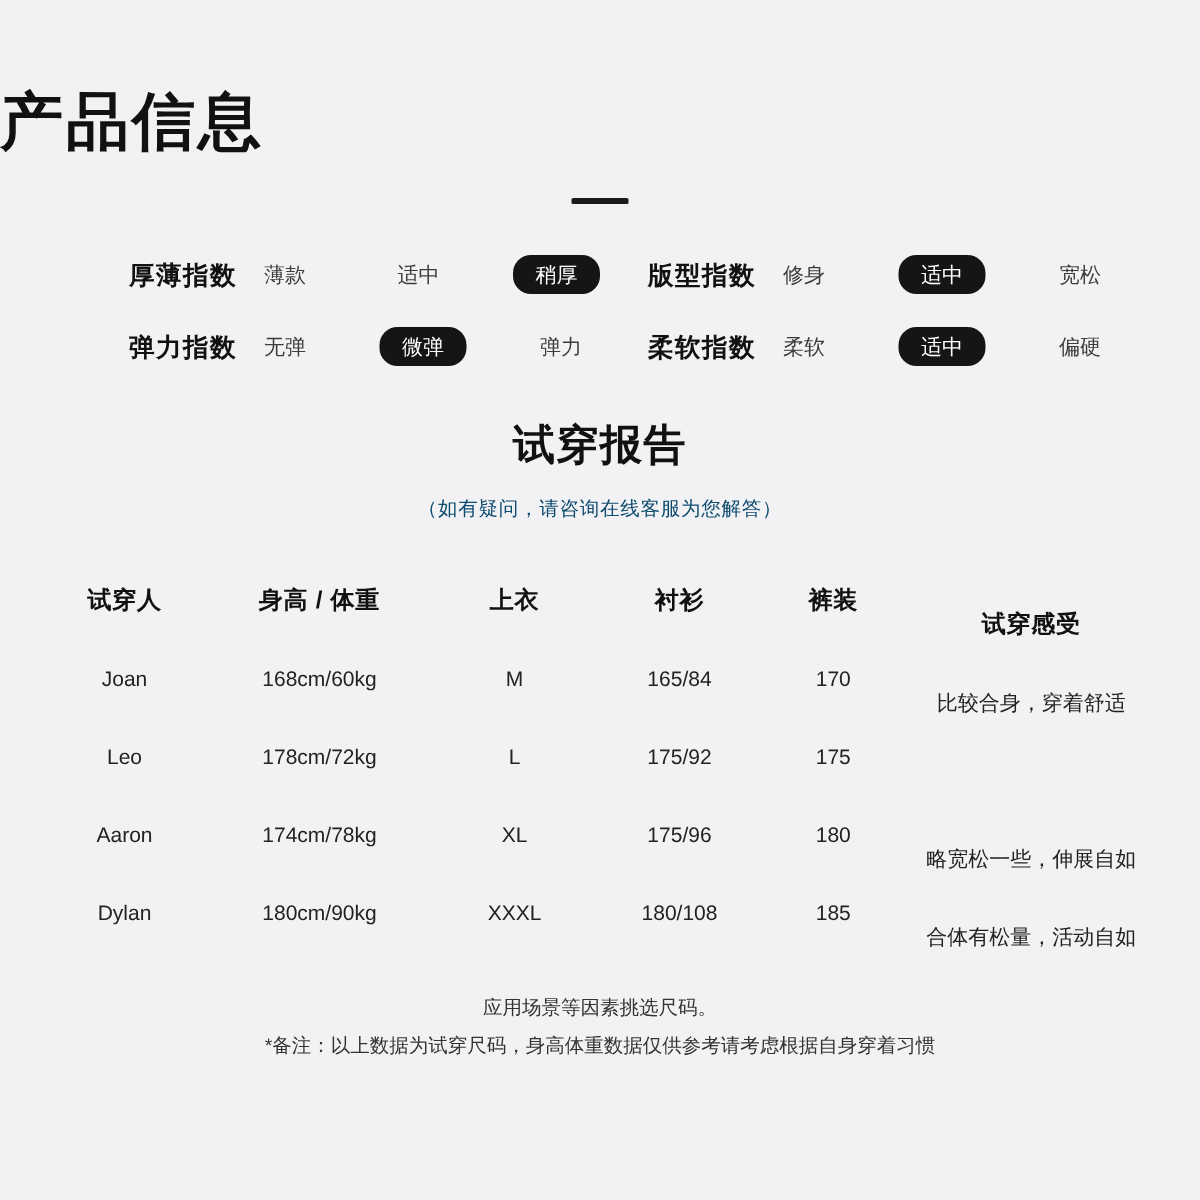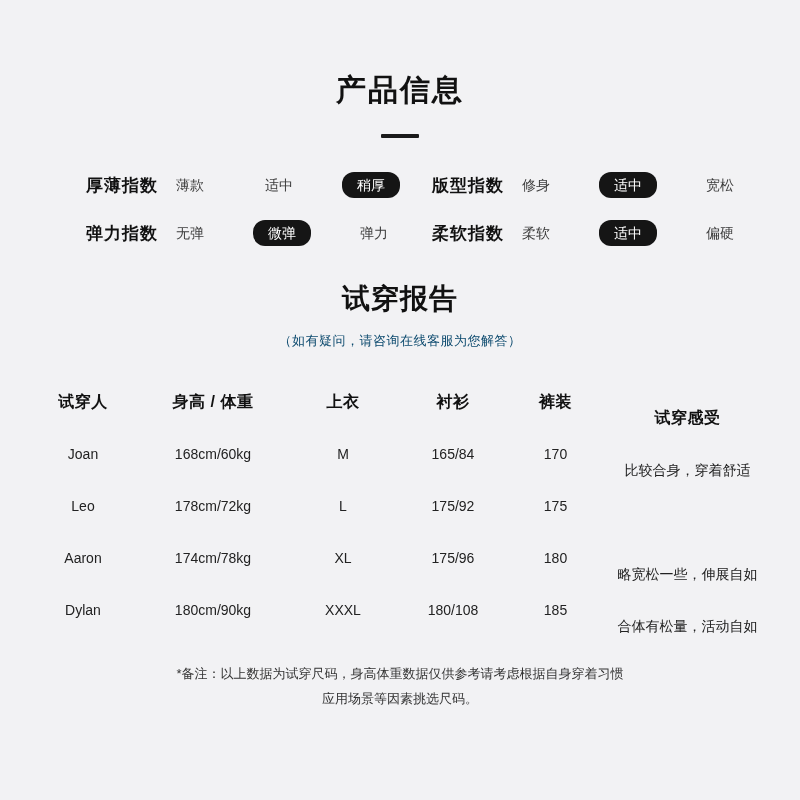--- a/index.html
+++ b/index.html
@@ -16,25 +16,25 @@
   }
   .page {
     width: 800px;
     height: 800px;
     position: relative;
     box-sizing: border-box;
   }
 
   
   .title {
-    text-align: center;
-    font-size: 30px;
+    text-align: left;
+    font-size: 42px;
     font-weight: bold;
     letter-spacing: 2px;
-    padding-top: 72px;
+    padding-top: 56px;
     color: #111;
     line-height: 1.2;
   }
   .title-rule {
     width: 38px;
     height: 4px;
     background: #1a1a1a;
     margin: 26px auto 0 auto;
     border-radius: 1px;
   }
@@ -252,17 +252,17 @@
       <div class="tcell c1">180cm/90kg</div>
       <div class="tcell c2">XXXL</div>
       <div class="tcell c3">180/108</div>
       <div class="tcell c4">185</div>
       <div class="tcell c5">合体有松量，活动自如</div>
     </div>
 
   </div>
 
   <div class="note">
+    <div>应用场景等因素挑选尺码。</div>
     <div>*备注：以上数据为试穿尺码，身高体重数据仅供参考请考虑根据自身穿着习惯</div>
-    <div>应用场景等因素挑选尺码。</div>
   </div>
 
 </div>
 
 </body></html>

